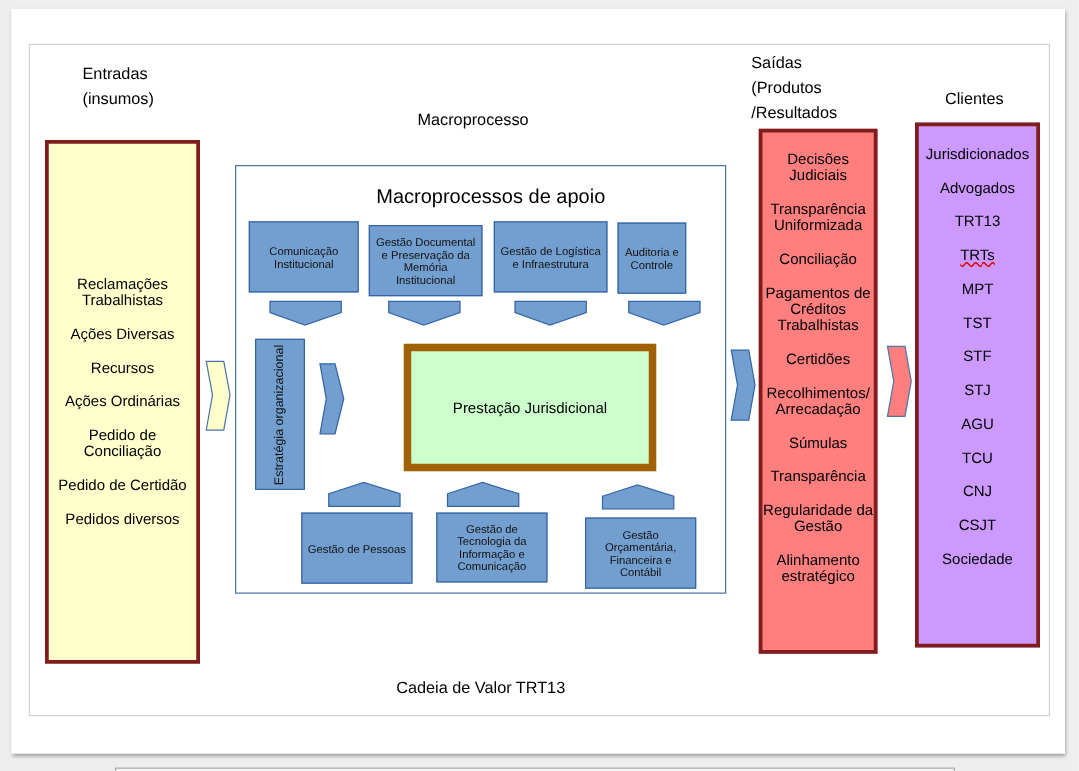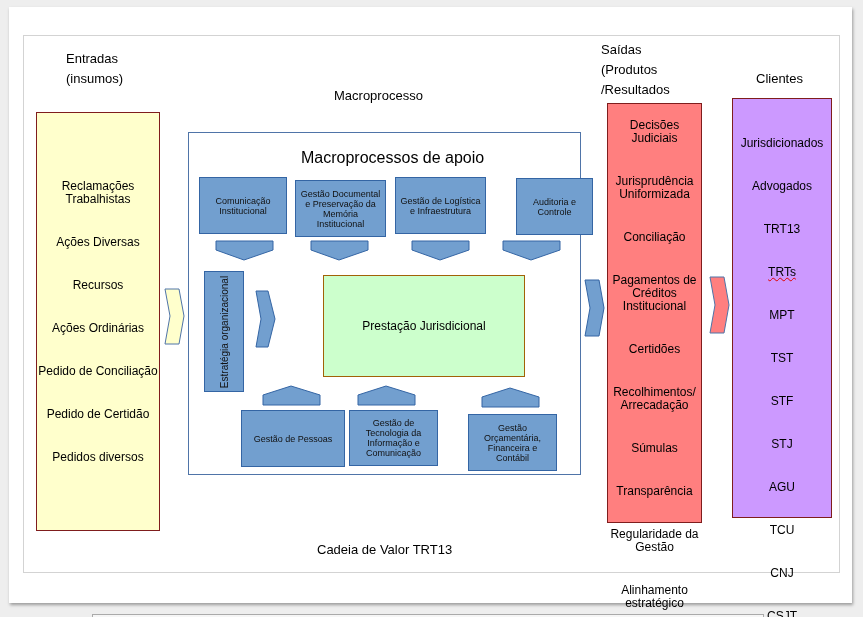--- a/index.html
+++ b/index.html
@@ -15,42 +15,42 @@
     position:absolute; left:23px; top:35px; width:817px; height:538px;
     border:1px solid #d3d3d3; box-sizing:border-box;
   }
   .bottombar {
     position:absolute; left:92px; top:614px; width:670px; height:6px;
     border:1px solid #aaa; background:#f6f6f6;
   }
   .abs { position:absolute; }
   .heading { font-size:13px; line-height:20px; }
   .col {
-    position:absolute; box-sizing:border-box; border:1px solid #7f1d1d;
+    position:absolute; box-sizing:border-box; border:3px solid #7f1d1d;
     display:flex; flex-direction:column; align-items:center; justify-content:center;
-    text-align:center; font-size:12px; line-height:13px;gap:16px;
+    text-align:center; font-size:12px; line-height:13px;
   }
   .col .item { margin:7px 0; }
   .col.in { left:36px; top:112px; width:124px; height:419px; background:#ffffcc; }
   .col.out { left:607px; top:103px; width:95px; height:420px; background:#ff7f7f; justify-content:flex-start; padding-top:15px; }
   .col.out .item { margin:0 0 14px 0; }
-  .col.cli { left:732px; top:98px; width:100px; height:420px; background:#cc99ff; justify-content:flex-start; padding-top:38px; }
+  .col.cli { left:732px; top:98px; width:100px; height:420px; background:#cc99ff; justify-content:flex-start; padding-top:16px; }
   .col.cli .item { margin:0 0 14px 0; }
   .macro-box {
     position:absolute; left:188px; top:132px; width:393px; height:343px;
     border:1px solid #4f74a8; box-sizing:border-box; background:#fff;
   }
   .blue {
     position:absolute; box-sizing:border-box; background:#729fcf; border:1px solid #3465a4;
     display:flex; align-items:center; justify-content:center; text-align:center;
     font-size:9px; line-height:10px; color:#111; padding:0 3px;
   }
   .green {
     position:absolute; left:323px; top:275px; width:202px; height:102px; box-sizing:border-box;
-    background:#ccffcc; border:1px solid #a16207;
+    background:#ccffcc; border:6px solid #a16207;
     display:flex; align-items:center; justify-content:center; font-size:12px;
   }
   .vert {
     position:absolute; left:204px; top:271px; width:40px; height:121px; box-sizing:border-box;
     background:#729fcf; border:1px solid #3465a4;
   }
   .vert span {
     position:absolute; left:50%; top:50%; transform:translate(-50%,-50%) rotate(-90deg);
     white-space:nowrap; font-size:10px; color:#111;
   }
@@ -90,21 +90,21 @@
 <svg class="shape" style="left:164px;top:288px;" width="22" height="58">
   <polygon points="1,1 15,1 20,28 15,56 1,56 6,28" fill="#ffffcc" stroke="#4f74a8" stroke-width="1"></polygon>
 </svg>
 
 <div class="macro-box"></div>
 <div class="abs" style="left:301px;top:149px;font-size:16px;">Macroprocessos de apoio</div>
 
 <div class="blue" style="left:199px;top:177px;width:88px;height:57px;">Comunicação Institucional</div>
 <div class="blue" style="left:295px;top:180px;width:91px;height:57px;">Gestão Documental e Preservação da Memória Institucional</div>
 <div class="blue" style="left:395px;top:177px;width:91px;height:57px;">Gestão de Logística e Infraestrutura</div>
-<div class="blue" style="left:516px;top:178px;width:77px;height:57px;">Auditoria e Controle</div>
+<div class="blue" style="left:494px;top:178px;width:55px;height:57px;">Auditoria e Controle</div>
 
 <svg class="shape" style="left:215px;top:240px;" width="60" height="22">
   <polygon points="1,1 58,1 58,10 29,20 1,10" fill="#729fcf" stroke="#3465a4"></polygon>
 </svg>
 <svg class="shape" style="left:310px;top:240px;" width="60" height="22">
   <polygon points="1,1 58,1 58,10 29,20 1,10" fill="#729fcf" stroke="#3465a4"></polygon>
 </svg>
 <svg class="shape" style="left:411px;top:240px;" width="60" height="22">
   <polygon points="1,1 58,1 58,10 29,20 1,10" fill="#729fcf" stroke="#3465a4"></polygon>
 </svg>
@@ -125,33 +125,33 @@
 <svg class="shape" style="left:262px;top:385px;" width="60" height="22">
   <polygon points="1,10 29,1 58,10 58,20 1,20" fill="#729fcf" stroke="#3465a4"></polygon>
 </svg>
 <svg class="shape" style="left:357px;top:385px;" width="60" height="22">
   <polygon points="1,10 29,1 58,10 58,20 1,20" fill="#729fcf" stroke="#3465a4"></polygon>
 </svg>
 <svg class="shape" style="left:481px;top:387px;" width="60" height="22">
   <polygon points="1,10 29,1 58,10 58,20 1,20" fill="#729fcf" stroke="#3465a4"></polygon>
 </svg>
 
-<div class="blue" style="left:241px;top:410px;width:104px;height:57px;">Gestão de Pessoas</div>
+<div class="blue" style="left:241px;top:410px;width:89px;height:57px;">Gestão de Pessoas</div>
 <div class="blue" style="left:349px;top:410px;width:89px;height:56px;">Gestão de Tecnologia da Informação e Comunicação</div>
 <div class="blue" style="left:468px;top:414px;width:89px;height:57px;">Gestão Orçamentária, Financeira e Contábil</div>
 
 <svg class="shape" style="left:584px;top:279px;" width="22" height="60">
   <polygon points="1,1 15,1 20,29 15,57 1,57 6,29" fill="#729fcf" stroke="#3465a4"></polygon>
 </svg>
 
 <div class="col out" id="outputs-col">
     <div class="item">Decisões Judiciais</div>
-    <div class="item">Jurisprudência Uniformizada</div>
+    <div class="item">Transparência Uniformizada</div>
     <div class="item">Conciliação</div>
-    <div class="item">Pagamentos de Créditos Institucional</div>
+    <div class="item">Pagamentos de Créditos Trabalhistas</div>
     <div class="item">Certidões</div>
     <div class="item">Recolhimentos/ Arrecadação</div>
     <div class="item">Súmulas</div>
     <div class="item">Transparência</div>
     <div class="item">Regularidade da Gestão</div>
     <div class="item">Alinhamento estratégico</div>
   </div>
 
 <svg class="shape" style="left:709px;top:276px;" width="22" height="60">
   <polygon points="1,1 15,1 20,29 15,57 1,57 6,29" fill="#ff7f7f" stroke="#4f74a8"></polygon>

